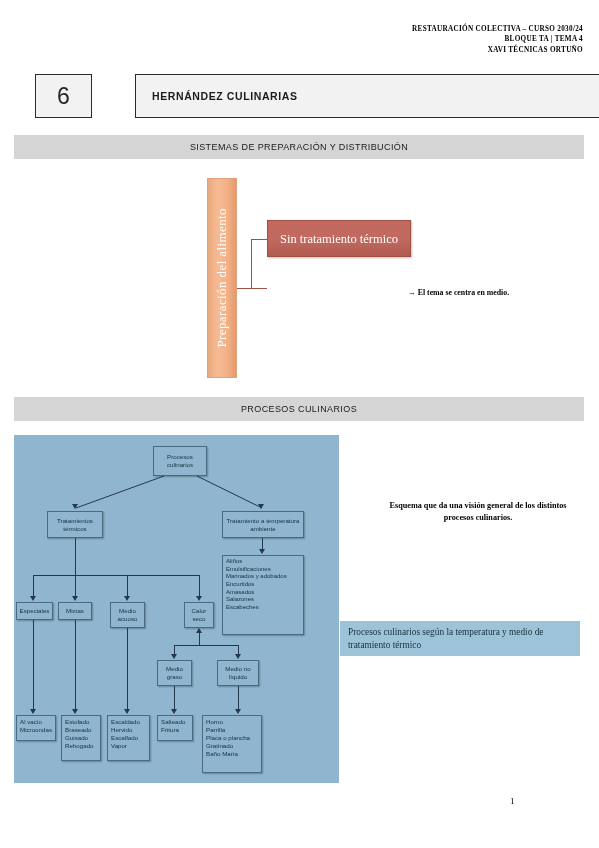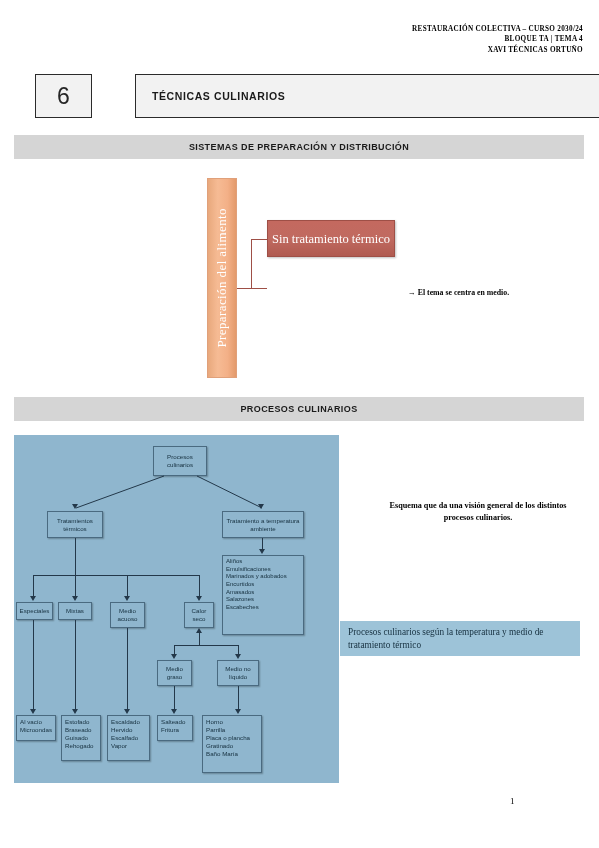--- a/index.html
+++ b/index.html
@@ -80,21 +80,21 @@
     height: 24px;
     background: #d5d5d5;
     display: flex;
     align-items: center;
     justify-content: center;
     box-sizing: border-box;
   }
   .section-bar span {
     font-family: "Liberation Sans", sans-serif;
     font-size: 9px;
-    font-weight: bold;
+    font-weight: normal;
     letter-spacing: 0.4px;
     color: #1a1a1a;
   }
   #sec1 { top: 135px; }
   #sec2 { top: 397px; }
 
   
   .orange-wrap {
     position: absolute;
     left: 0; top: 170px;
@@ -118,21 +118,21 @@
     transform: rotate(180deg);
     font-family: "Liberation Serif", serif;
     font-size: 13px;
     color: #ffffff;
     white-space: nowrap;
     letter-spacing: 0.4px;
   }
   .obox {
     position: absolute;
     left: 267px;
-    width: 128px;
+    width: 144px;
     height: 37px;
     background: linear-gradient(to bottom, #c4695f 0%, #c06a60 50%, #b05a50 100%);
     border: 1px solid #9e4f46;
     box-sizing: border-box;
     display: flex;
     align-items: center;
     justify-content: center;
     text-align: center;
     color: #fff;
     font-family: "Liberation Serif", serif;
@@ -259,21 +259,21 @@
   <div>RESTAURACIÓN COLECTIVA – CURSO 2030/24</div>
   <div>BLOQUE TA | TEMA 4</div>
   <div>XAVI TÉCNICAS ORTUÑO</div>
 </div>
 
 <div class="title-row">
   <div class="chapter-num">
     <span>6</span>
   </div>
   <div class="title-bar">
-    <span>TÉCNICAS CULINARIOS</span>
+    <span>HERNÁNDEZ CULINARIAS</span>
   </div>
 </div>
 
 <div class="section-bar" id="sec1">
   <span>SISTEMAS DE PREPARACIÓN Y DISTRIBUCIÓN</span>
 </div>
 
 <div class="orange-wrap">
   <div class="vbar">
     <span>Preparación del alimento</span>

